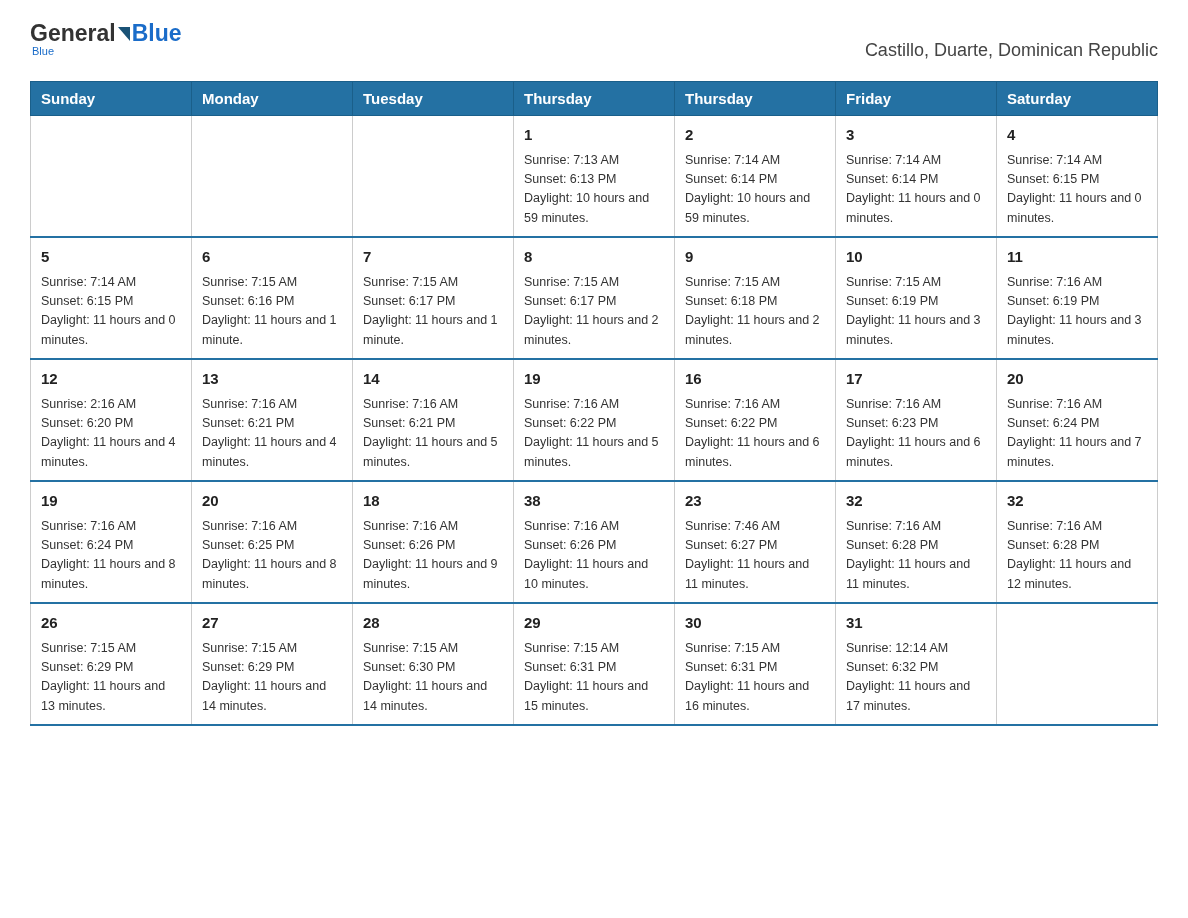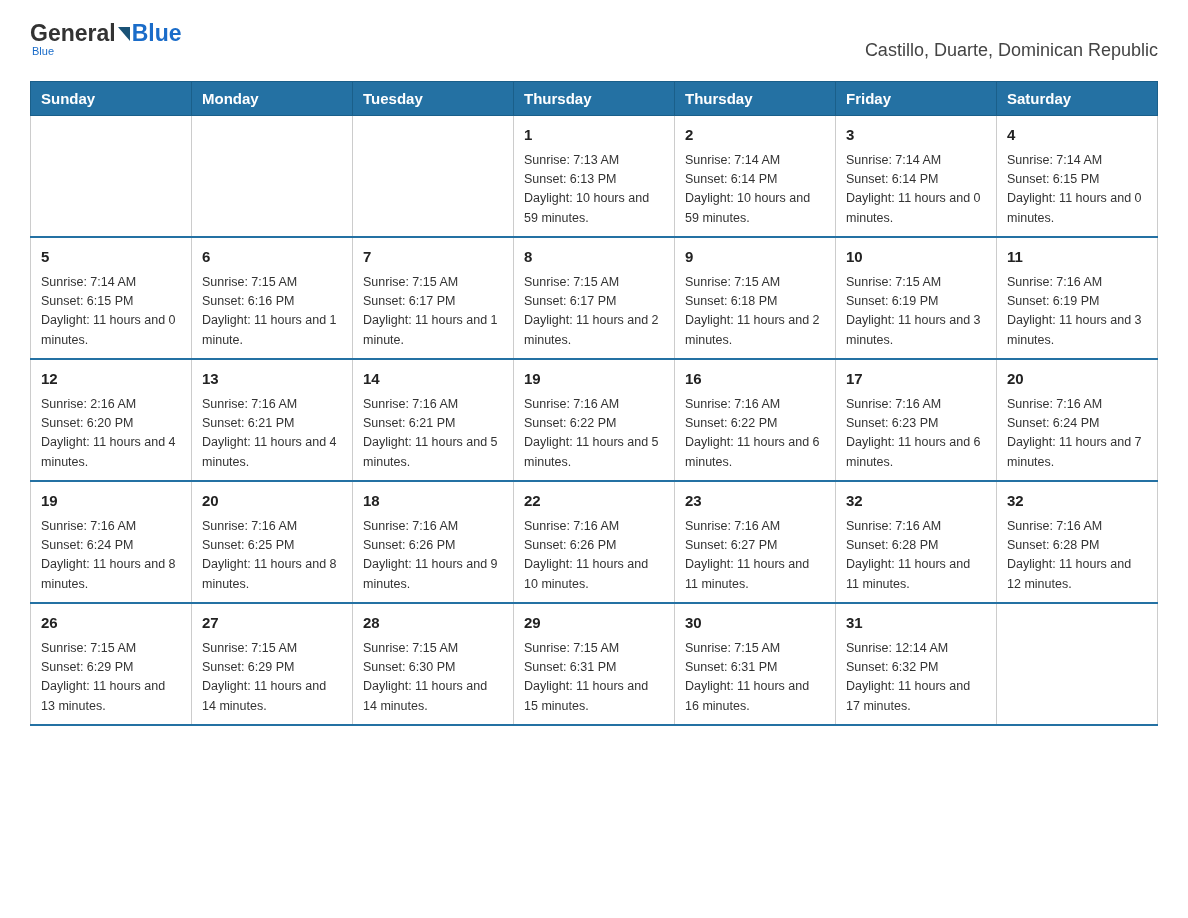--- a/index.html
+++ b/index.html
@@ -285,29 +285,29 @@
 and 8 minutes.</div>
         </td>
         <td>
           <span class="day-number">18</span>
           <div class="day-info">Sunrise: 7:16 AM
 Sunset: 6:26 PM
 Daylight: 11 hours
 and 9 minutes.</div>
         </td>
         <td>
-          <span class="day-number">22</span>
+          <span class="day-number">38</span>
           <div class="day-info">Sunrise: 7:16 AM
 Sunset: 6:26 PM
 Daylight: 11 hours
 and 10 minutes.</div>
         </td>
         <td>
           <span class="day-number">23</span>
-          <div class="day-info">Sunrise: 7:16 AM
+          <div class="day-info">Sunrise: 7:46 AM
 Sunset: 6:27 PM
 Daylight: 11 hours
 and 11 minutes.</div>
         </td>
         <td>
           <span class="day-number">32</span>
           <div class="day-info">Sunrise: 7:16 AM
 Sunset: 6:28 PM
 Daylight: 11 hours
 and 11 minutes.</div>

